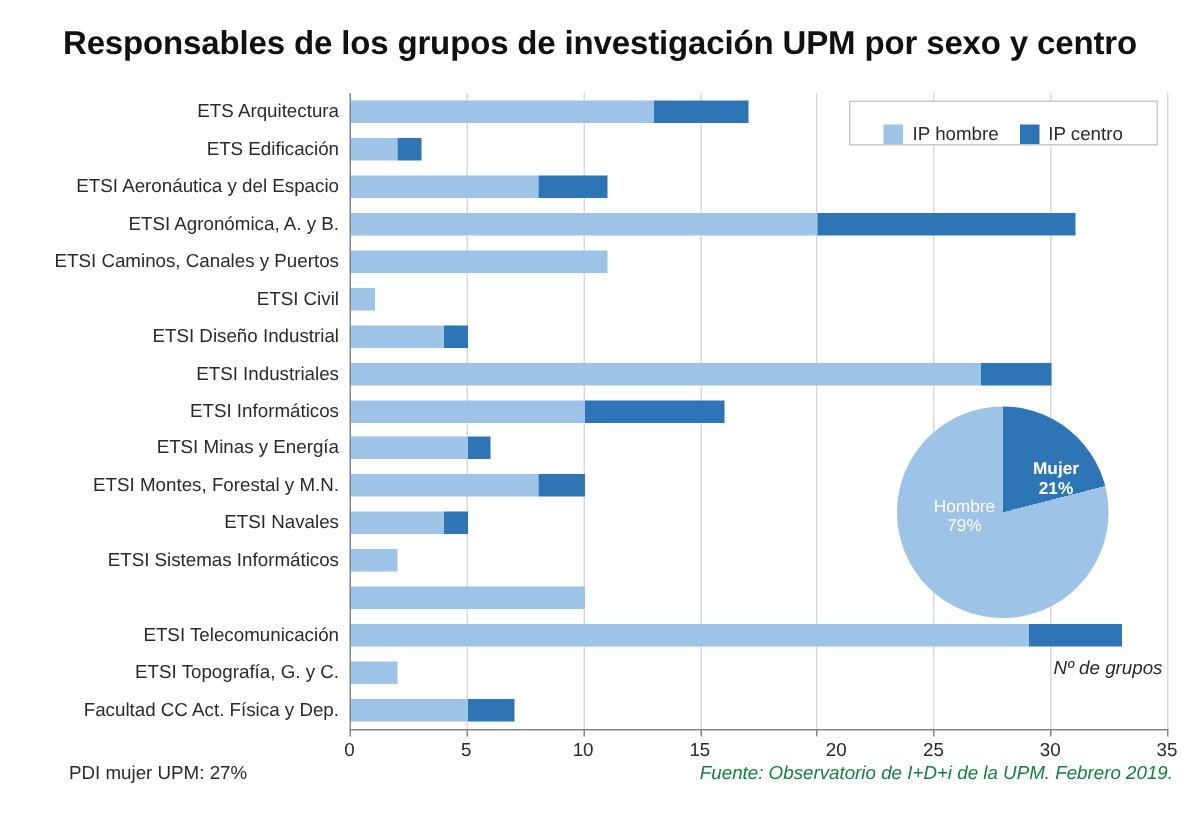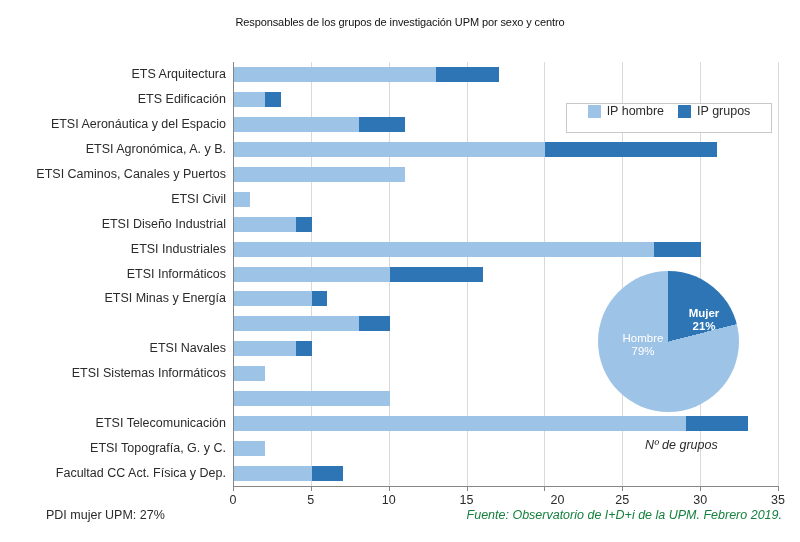--- a/index.html
+++ b/index.html
@@ -19,22 +19,22 @@
     position: absolute;
     left: 0; top: 0;
     width: 800px;
     height: 542px;
   }
   #chart-title {
     position: absolute;
     left: 0; top: 16px;
     width: 800px;
     text-align: center;
-    font-size: 11px;
-    font-weight: normal;
+    font-size: 22px;
+    font-weight: bold;
     color: #111111;
     letter-spacing: -0.1px;
   }
   
   #plot {
     position: absolute;
     left: 233px;
     top: 62px;
     width: 545px;
     height: 424px;
@@ -106,24 +106,23 @@
   
   #legend {
     position: absolute;
     left: 566px;
     top: 67px;
     width: 204px;
     height: 28px;
     border: 1px solid #c9c9c9;
     background: #ffffff;
     display: flex;
-    align-items: flex-start;
+    align-items: flex-end;
     justify-content: center;
     gap: 14px;
-    margin-top: 36px;
   }
   .legend-item {
     display: flex;
     align-items: center;
     gap: 6px;
     font-size: 12.5px;
     color: #2b2b2b;
   }
   .legend-swatch {
     width: 13px;
@@ -167,21 +166,21 @@
     color: #ffffff;
   }
   
   #axis-note {
     position: absolute;
     left: 645px;
     top: 438px;
     font-size: 12.5px;
     font-style: italic;
     color: #2b2b2b;
-    text-align: left;
+    text-align: right;
     width: 130px;
   }
   #footer-left {
     position: absolute;
     left: 46px;
     top: 508px;
     font-size: 12.5px;
     color: #2b2b2b;
   }
   #footer-right {
@@ -274,20 +273,21 @@
           <div class="catlabel" style="top: 1px;">ETSI Informáticos</div>
           <div class="bar bar-m" style="left: 1px; width: 155.714px;"></div>
           <div class="bar bar-f" style="left: 156.714px; width: 93.4286px;"></div>
         </div>
         <div class="catrow" style="top: 229.441px; height: 15px;">
           <div class="catlabel" style="top: 1px;">ETSI Minas y Energía</div>
           <div class="bar bar-m" style="left: 1px; width: 77.8571px;"></div>
           <div class="bar bar-f" style="left: 78.8571px; width: 15.5714px;"></div>
         </div>
         <div class="catrow" style="top: 254.382px; height: 15px;">
+          <div class="catlabel" style="top: 1px;">ETSI Montes, Forestal y M.N.</div>
           <div class="bar bar-m" style="left: 1px; width: 124.571px;"></div>
           <div class="bar bar-f" style="left: 125.571px; width: 31.1429px;"></div>
         </div>
         <div class="catrow" style="top: 279.324px; height: 15px;">
           <div class="catlabel" style="top: 1px;">ETSI Navales</div>
           <div class="bar bar-m" style="left: 1px; width: 62.2857px;"></div>
           <div class="bar bar-f" style="left: 63.2857px; width: 15.5714px;"></div>
         </div>
         <div class="catrow" style="top: 304.265px; height: 15px;">
           <div class="catlabel" style="top: 1px;">ETSI Sistemas Informáticos</div>
@@ -313,21 +313,21 @@
       </div>
   </div>
 
   <div id="legend">
     <div class="legend-item">
       <span class="legend-swatch m"></span>
       <span>IP hombre</span>
     </div>
     <div class="legend-item">
       <span class="legend-swatch f"></span>
-      <span>IP grupos</span>
+      <span>IP centro</span>
     </div>
   </div>
 
   <div id="pie-wrap">
     <div id="pie" style="background: conic-gradient(rgb(46, 117, 182) 0deg, rgb(46, 117, 182) 75.6deg, rgb(157, 195, 230) 75.6deg, rgb(157, 195, 230) 360deg);"></div>
     <div class="pie-label" id="pie-label-hombre">
       <span>Hombre</span><br>
       <span>79%</span>
     </div>
     <div class="pie-label" id="pie-label-mujer">

